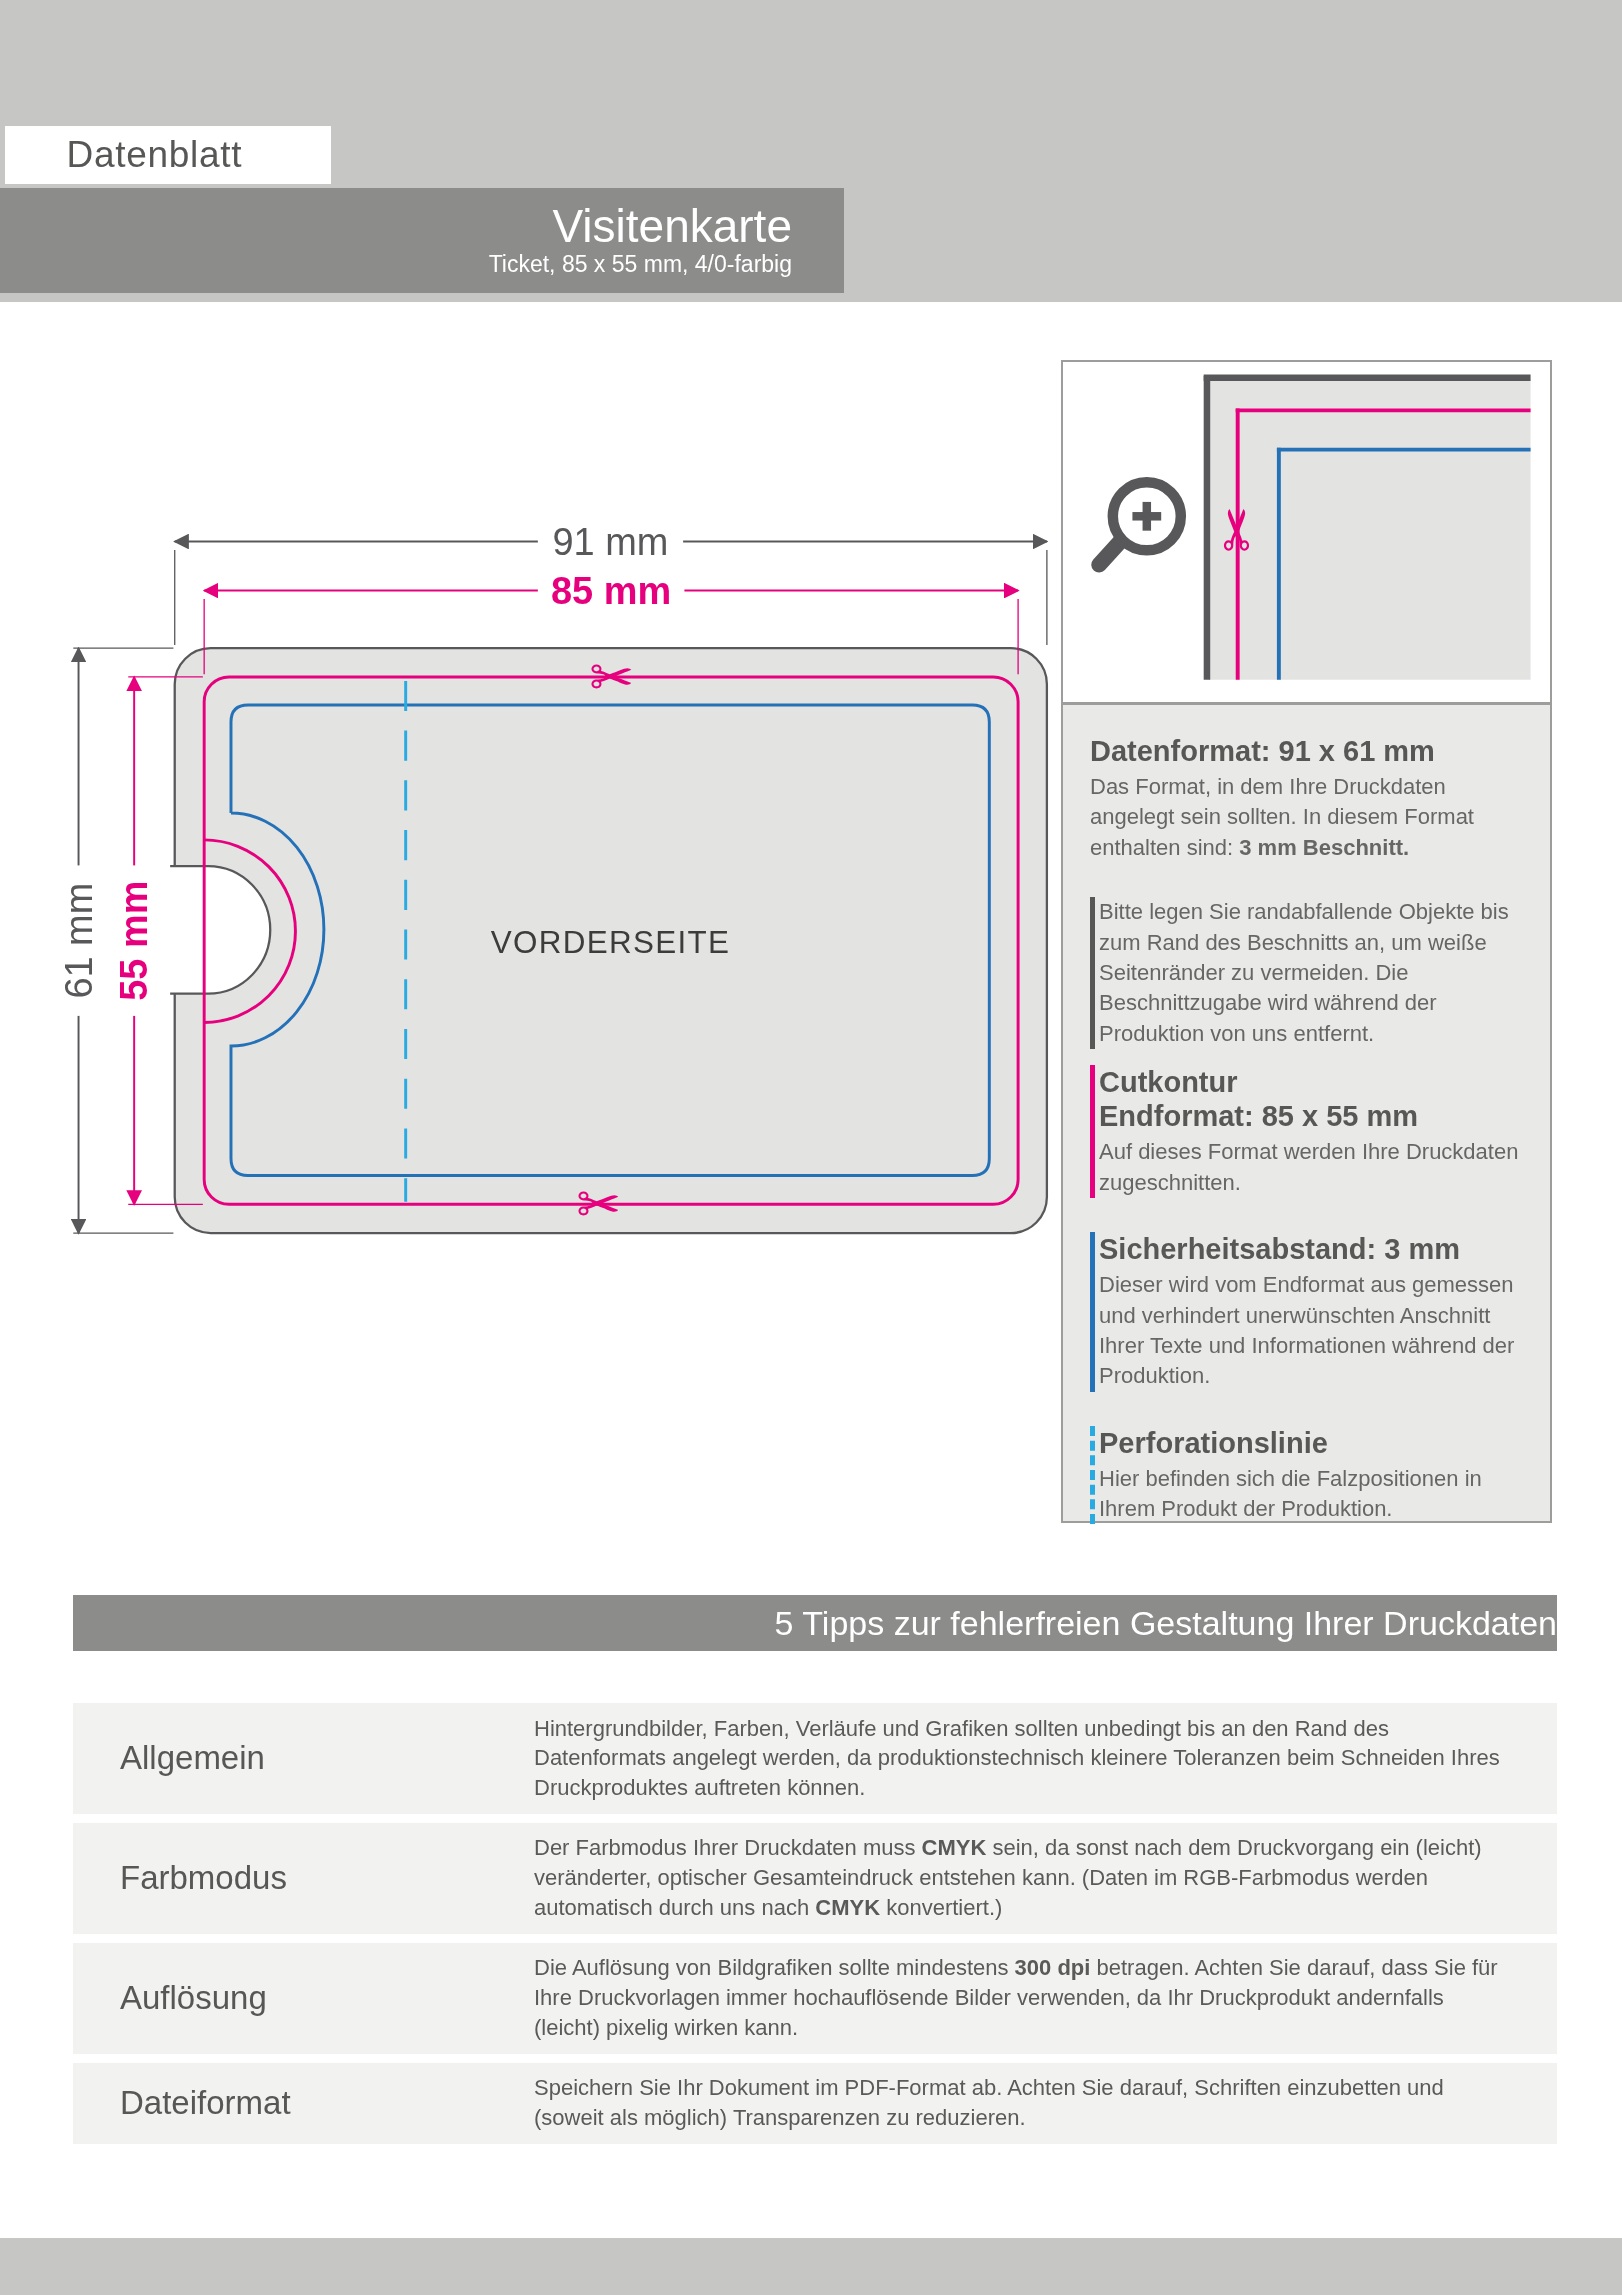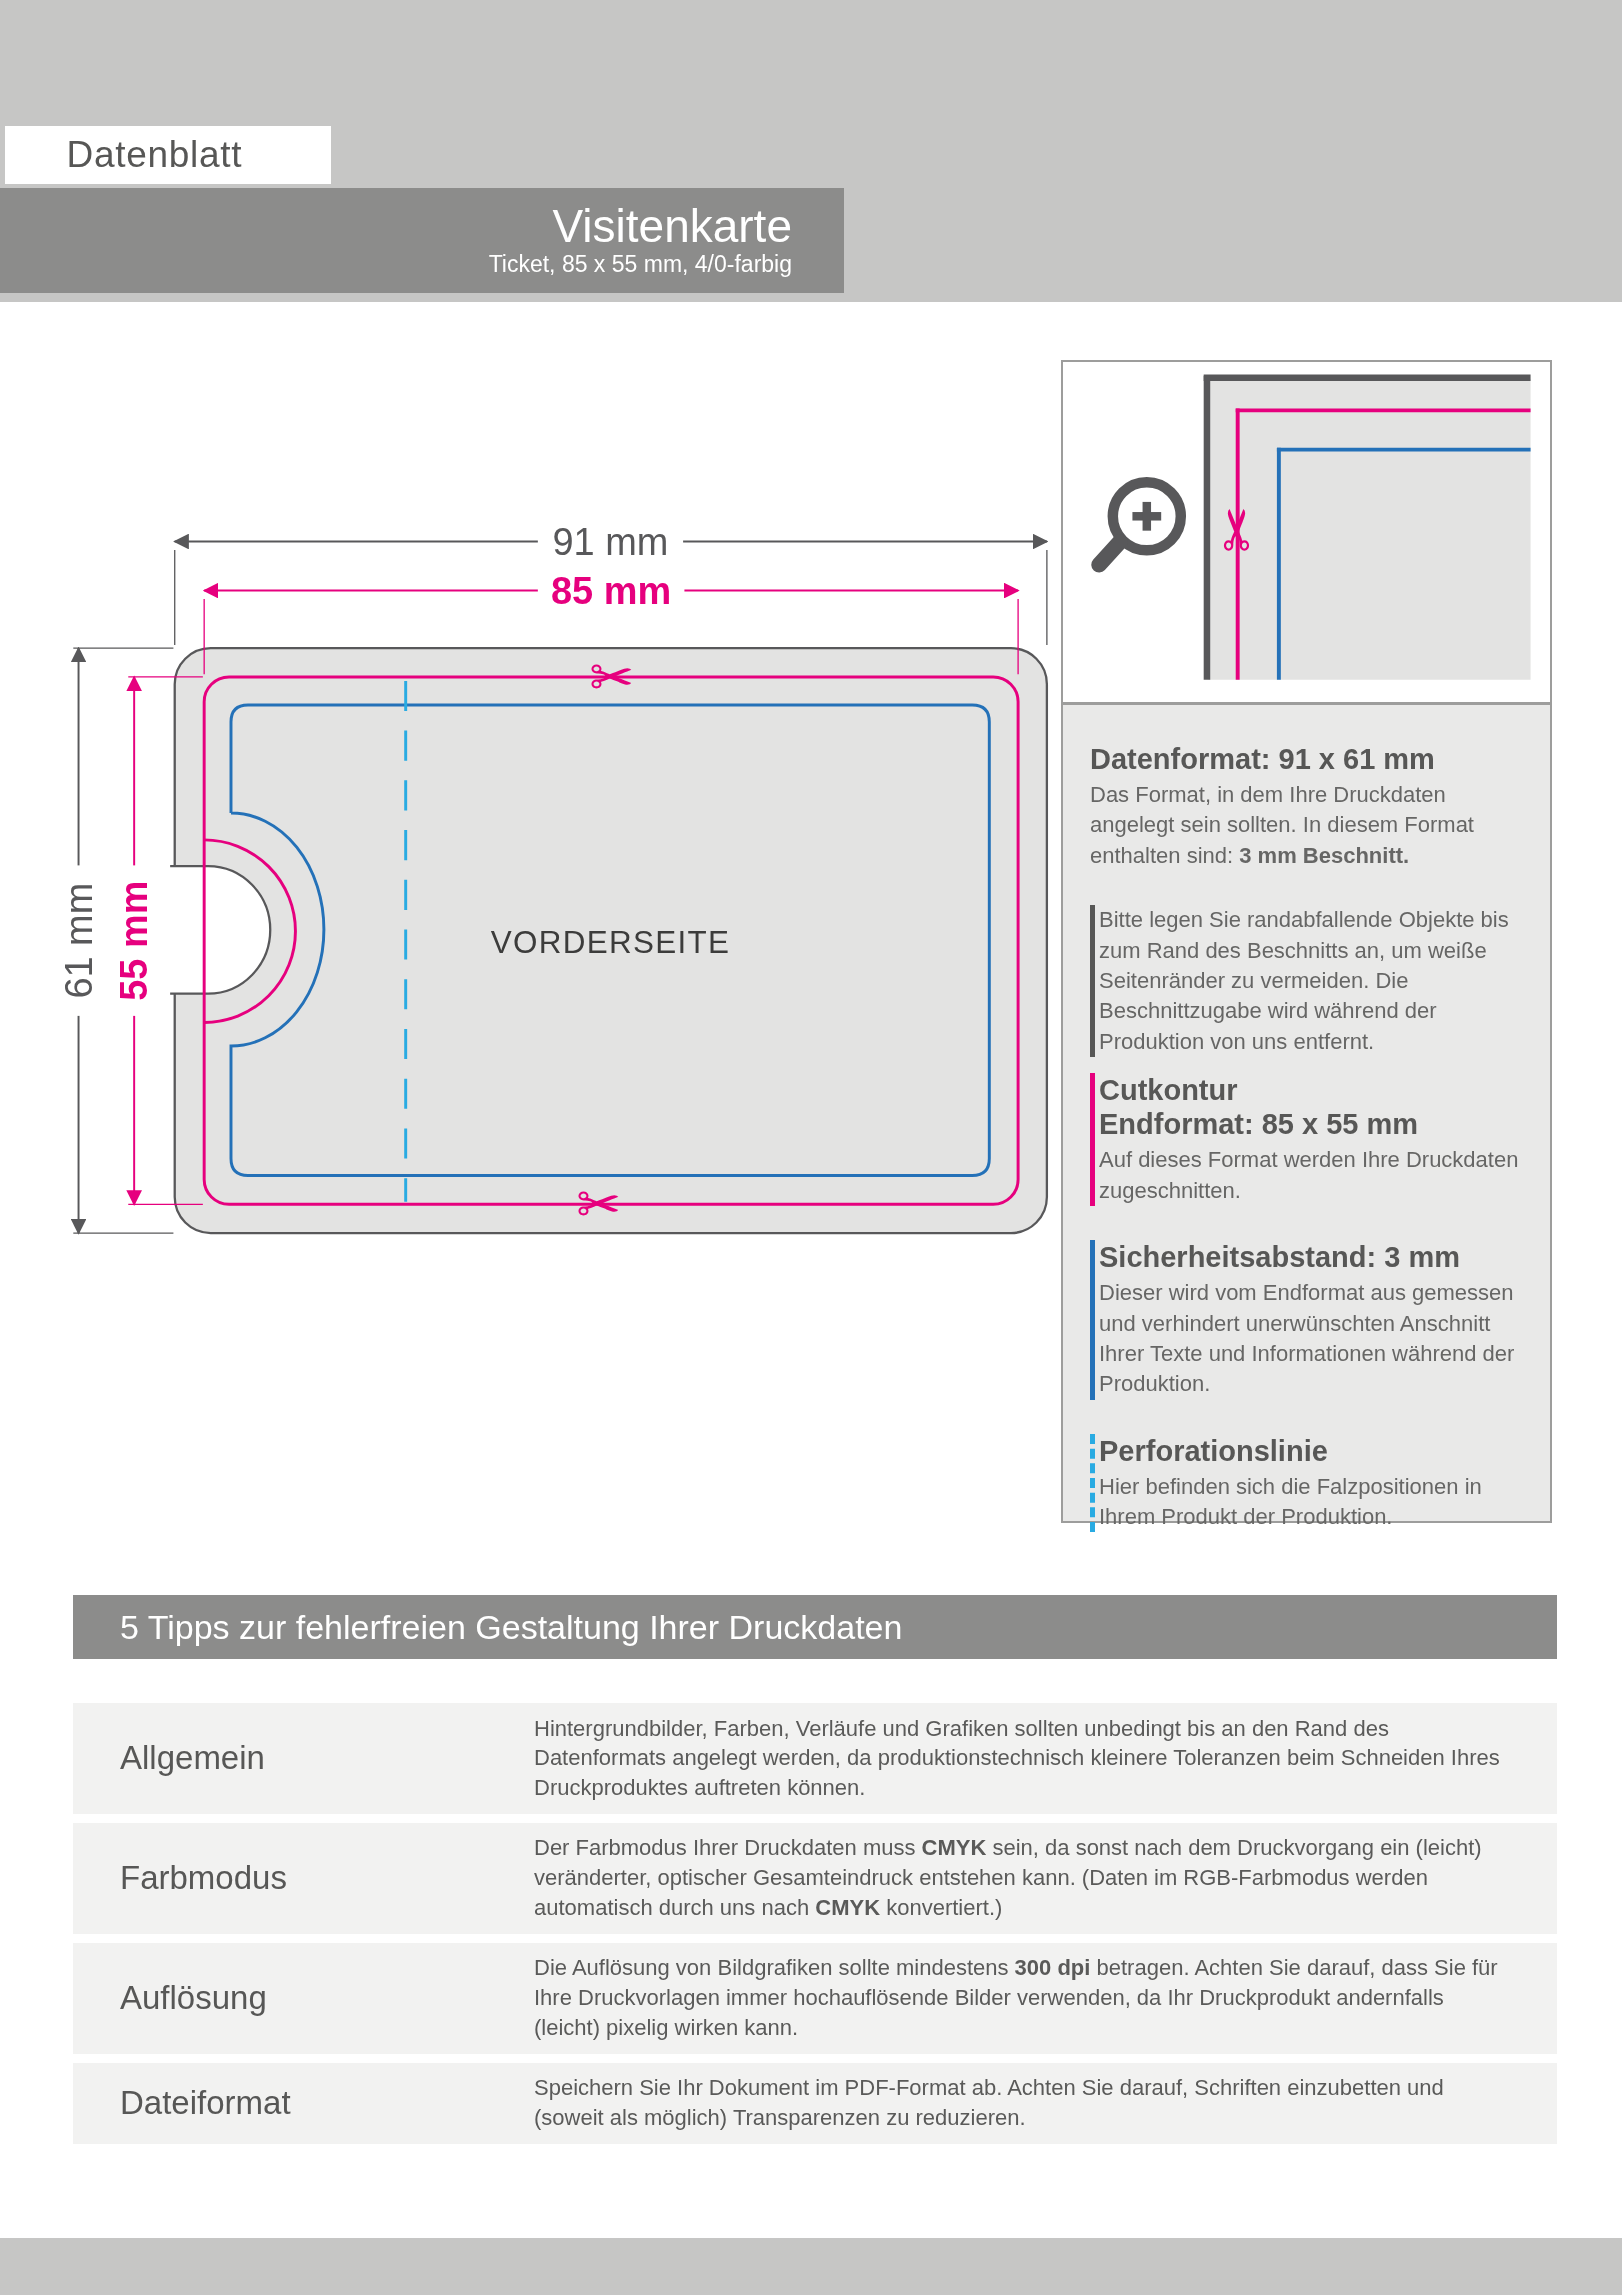--- a/index.html
+++ b/index.html
@@ -23,32 +23,32 @@
   .detail-box{position:absolute;left:1061px;top:360px;width:491px;height:344px;background:#ffffff;
         border:2.6px solid #9d9d9c;box-sizing:border-box;}
   .detail-box svg{position:absolute;left:0;top:0;}
 
   
   .info-panel{position:absolute;left:1061px;top:703px;width:491px;height:820px;background:#e9e9e8;
         border:2px solid #9d9d9c;box-sizing:border-box;padding:25px 26px 0 27px;}
   .info-panel h3{margin:0;font-size:29px;line-height:1.18;color:#575756;}
   .info-panel p{margin:3.9px 0 0 0;font-size:22px;line-height:1.38;color:#666665;}
   .ip-block{margin-top:34px;padding-left:4px;border-left:5.9px solid transparent;}
-  .ip-plain{padding-left:0;border-left:none;margin-top:12px;}
+  .ip-plain{padding-left:0;border-left:none;margin-top:4px;}
   .bar-gray{border-left-color:#575756;}
   .bar-magenta{border-left-color:#e6007e;margin-top:16px;}
   .bar-blue{border-left-color:#2471b8;}
   .bar-dashed{border-left:5.9px dashed #29abe2;}
   .mag{color:#e6007e;}
   .blu{color:#2471b8;}
   .cyan{color:#29abe2;}
 
   
-  .tips-band{position:absolute;left:73px;top:1595px;width:1484px;height:64px;background:#8c8c8b;
-        display:flex;align-items:center;}
+  .tips-band{position:absolute;left:73px;top:1595px;width:1484px;height:56px;background:#8c8c8b;
+        display:flex;align-items:center;justify-content:flex-end;}
   .tips-band span{color:#ffffff;font-size:34px;padding-left:47px;}
   .tips-rows{position:absolute;left:73px;top:1703px;width:1484px;}
   .tip-row{display:flex;background:#f2f2f1;margin-bottom:9.2px;}
   .tip-label{flex:0 0 461px;display:flex;align-items:center;box-sizing:border-box;padding-left:47px;
         font-size:33px;color:#575756;}
   .tip-text{flex:1;box-sizing:border-box;padding:10.5px 46px 10.5px 0;font-size:22px;line-height:1.36;color:#5a5a59;
         display:flex;flex-direction:column;justify-content:center;}
 
   
   .footer-band{position:absolute;left:0;top:2238px;width:1623px;height:58px;background:#c6c6c5;}

